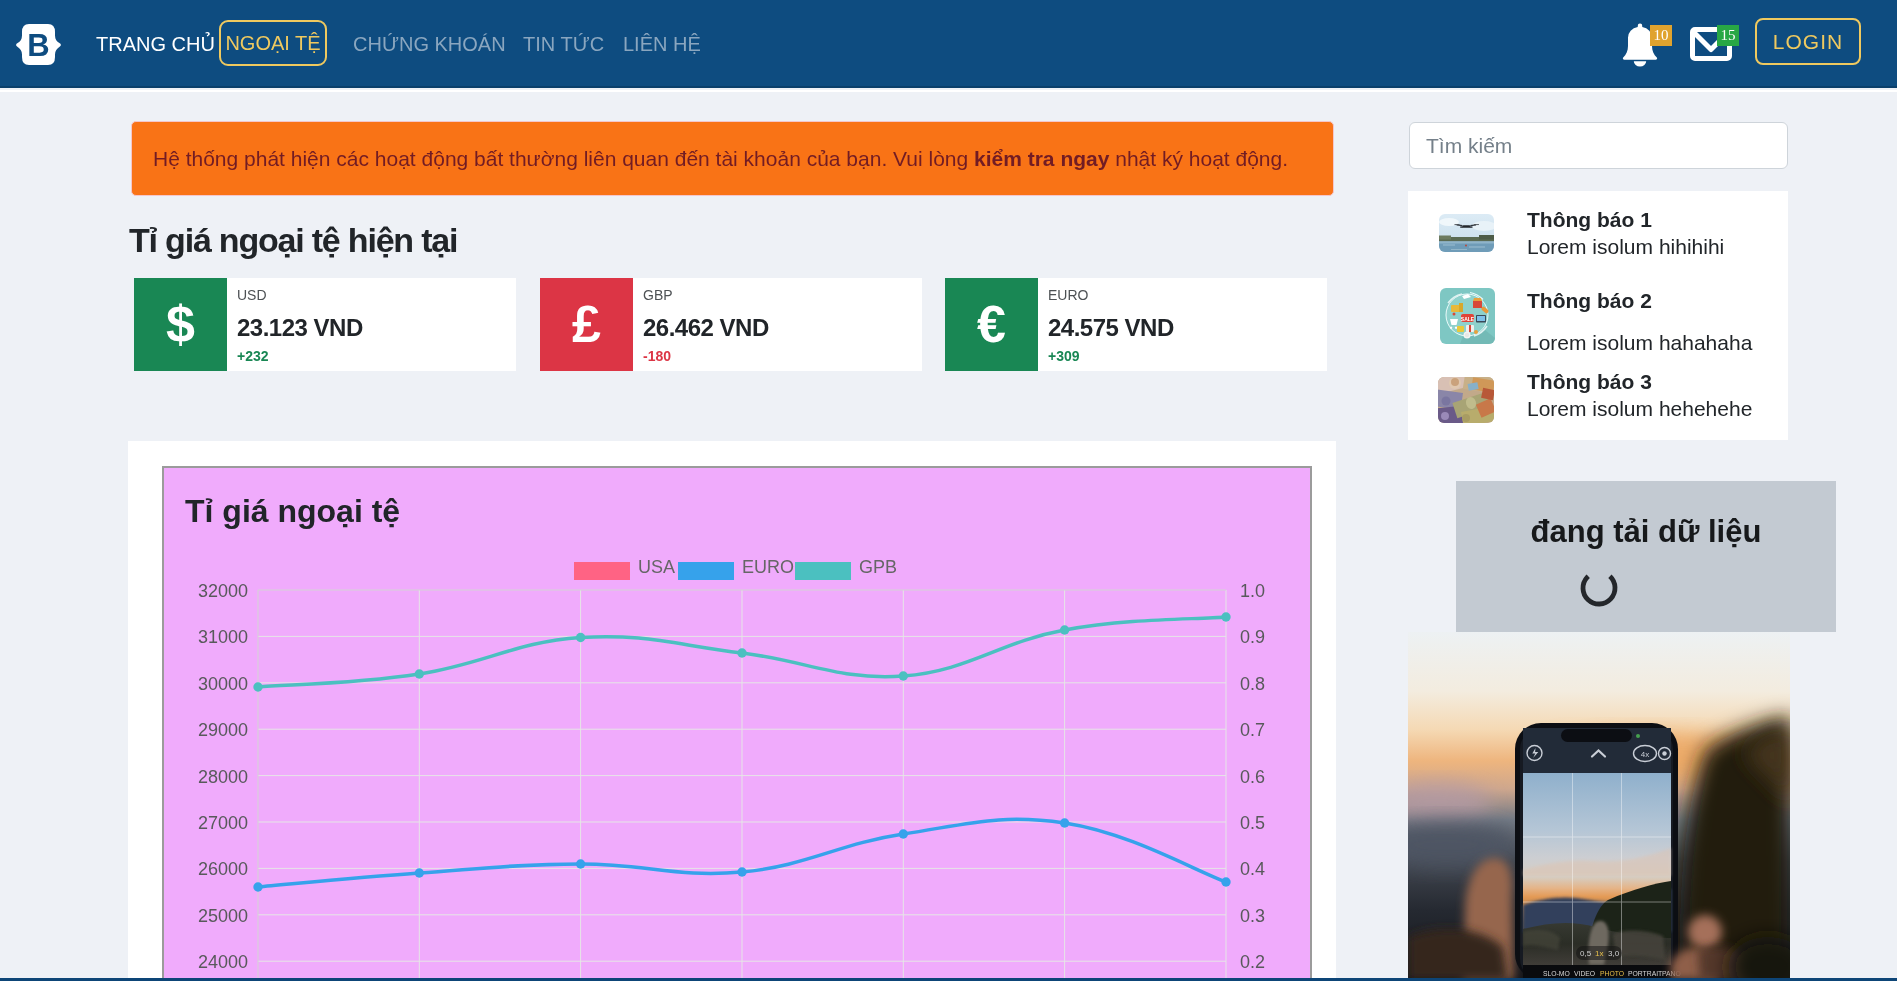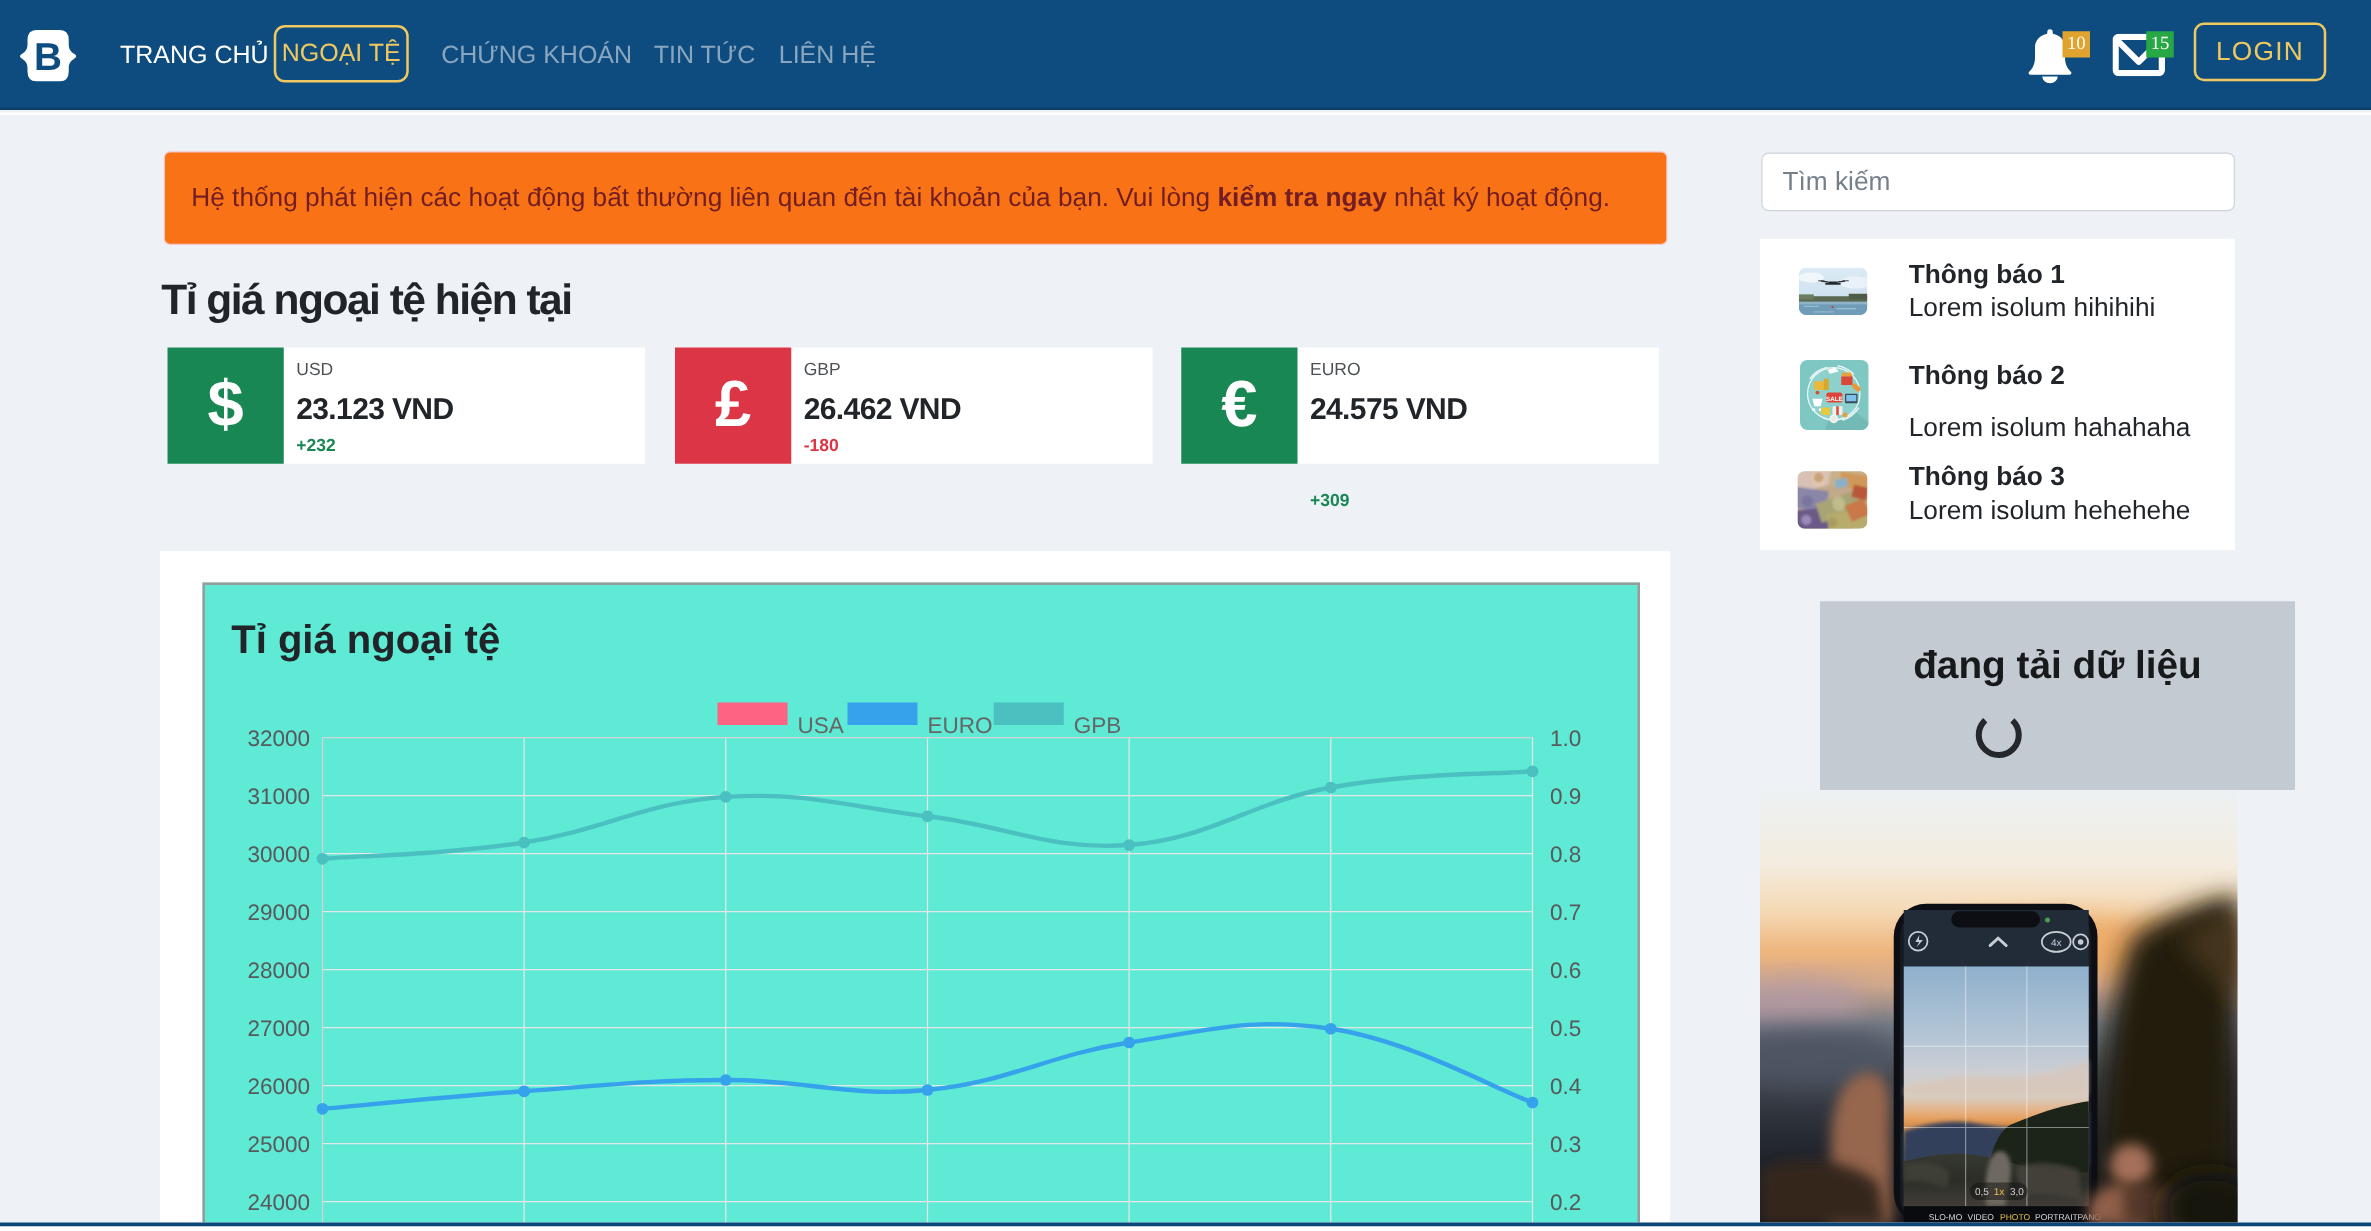--- a/index.html
+++ b/index.html
@@ -13,24 +13,24 @@
 .badge { position:absolute; width:22px; height:21px; color:#fff; font-family:"Liberation Serif", serif; font-size:15px; text-align:center; line-height:21px; }
 #alert { position:absolute; left:131px; top:121px; width:1203px; height:75px; background:#f97316; border:1px solid #f5c6cb; border-radius:5px; color:#721c24; font-size:21px; line-height:73px; padding-left:21px; }
 #h1 { position:absolute; left:129px; top:221px; font-size:34px; letter-spacing:-1.2px; font-weight:bold; color:#212529; }
 .ccard { position:absolute; top:278px; height:93px; background:#fff; }
 .csq { position:absolute; left:0; top:0; width:93px; height:93px; color:#fff; text-align:center; }
 .csym { font-size:52px; font-weight:bold; line-height:93px; }
 .clabel { position:absolute; left:103px; top:9px; font-size:14px; color:#4d5154; }
 .cval { position:absolute; left:103px; top:36px; font-size:24px; letter-spacing:-0.5px; font-weight:bold; color:#212529; }
 .cdelta { position:absolute; left:103px; top:70px; font-size:14px; font-weight:bold; }
 #whitepanel { position:absolute; left:128px; top:441px; width:1208px; height:545px; background:#fff; }
-#chartbox { position:absolute; left:162px; top:466px; width:1150px; height:520px; border:2px solid #9b9b9b; background:#5eead4; }
+#chartbox { position:absolute; left:162px; top:466px; width:1150px; height:520px; border:2px solid #9b9b9b; background:#f0abfc; }
 #charttitle { position:absolute; left:21px; top:25px; font-size:32px; font-weight:bold; color:#212529; }
 .lgsw { position:absolute; top:94px; width:56px; height:18px; }
-.lgtx { position:absolute; top:102px; font-size:18px; color:#666; }
+.lgtx { position:absolute; top:89px; font-size:18px; color:#666; }
 #search { position:absolute; left:1409px; top:122px; width:379px; height:47px; border:1px solid #ced4da; border-radius:6px; background:#fff; color:#75808a; font-size:21px; line-height:45px; padding-left:16px; }
 #notifcard { position:absolute; left:1408px; top:191px; width:380px; height:249px; background:#fff; }
 .nthumb { position:absolute; border-radius:6px; overflow:hidden; }
 .ntitle { position:absolute; left:119px; font-size:21px; font-weight:bold; color:#212529; }
 .nsub { position:absolute; left:119px; font-size:21px; color:#212529; }
 #loadbox { position:absolute; left:1408px; top:481px; width:380px; height:151px; background:#c3cad2; text-align:center;margin-left:48px; }
 #loadtext { margin-top:33px; font-size:31px; font-weight:bold; color:#17191b; }
 #photo { position:absolute; left:1408px; top:632px; width:382px; height:348px; }
 #footer { position:absolute; left:0; top:978px; width:1897px; height:7px; background:#fff; border-top:3px solid #0d4577; z-index:99; }
 </style>
@@ -78,21 +78,21 @@
   <div class="clabel">GBP</div>
   <div class="cval">26.462 VND</div>
   <div class="cdelta" style="color:#dc3545;">-180</div>
 </div>
 <div class="ccard" style="left:945px; width:382px;">
   <div class="csq" style="background:#198754;">
       <div class="csym">€</div>
     </div>
   <div class="clabel">EURO</div>
   <div class="cval">24.575 VND</div>
-  <div class="cdelta" style="color:#198754;margin-top:44px;">+309</div>
+  <div class="cdelta" style="color:#198754;">+309</div>
 </div>
 
 <div id="whitepanel"></div>
 <div id="chartbox">
   <div id="charttitle">Tỉ giá ngoại tệ</div>
   <div class="lgsw" style="left:410px; background:#ff6384;"></div>
   <div class="lgtx" style="left:474px;">USA</div>
   <div class="lgsw" style="left:514px; background:#36a2eb;"></div>
   <div class="lgtx" style="left:578px;">EURO</div>
   <div class="lgsw" style="left:631px; background:#4bc0c0;"></div>

